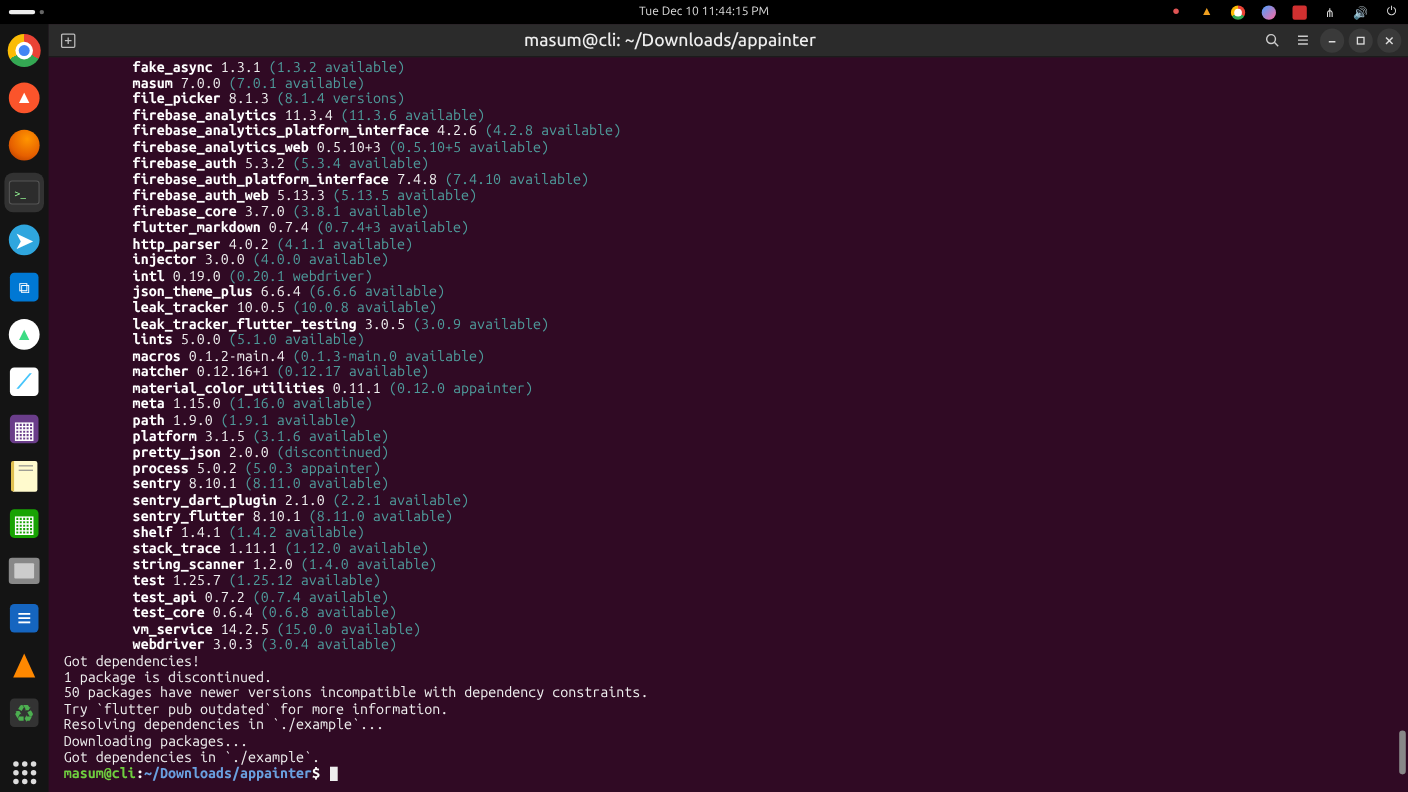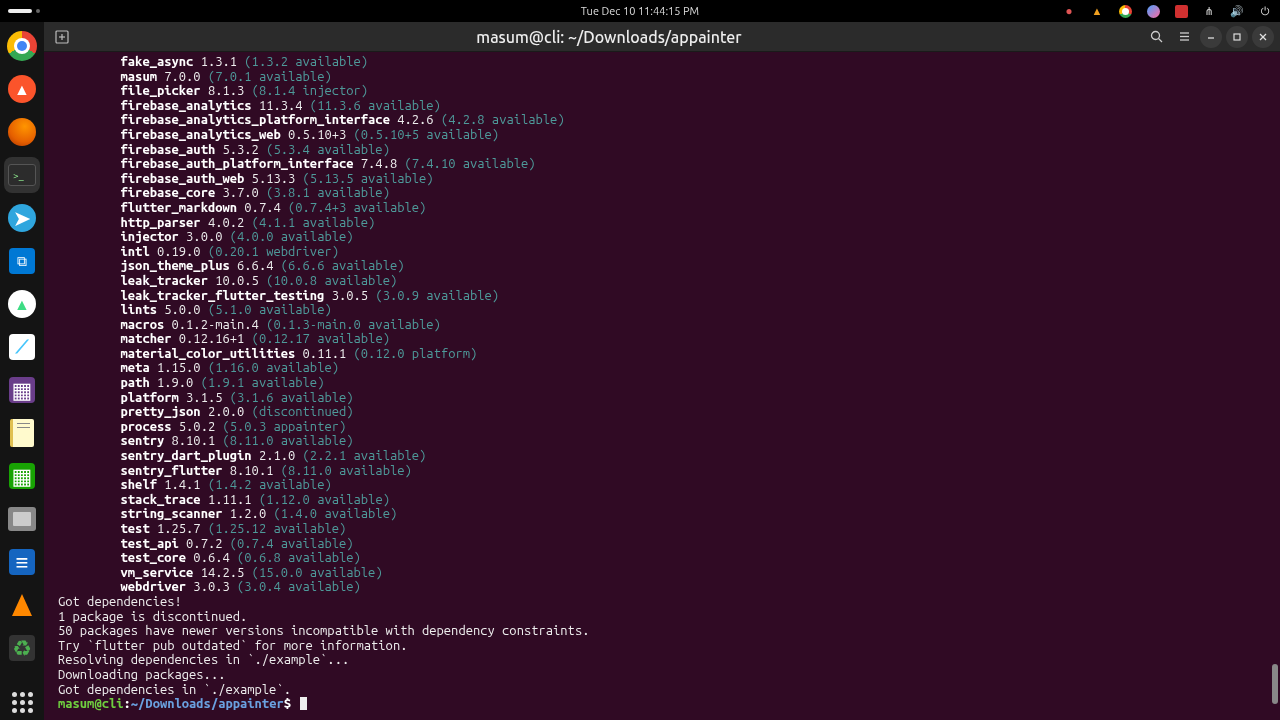--- a/index.html
+++ b/index.html
@@ -181,39 +181,39 @@
       <div class="win-btn">
           <svg width="10" height="10">
             <line x1="2" y1="2" x2="8" y2="8" stroke="#ddd" stroke-width="1.3"></line>
             <line x1="8" y1="2" x2="2" y2="8" stroke="#ddd" stroke-width="1.3"></line>
           </svg>
         </div>
     </div>
   </div>
   <div class="term-body" id="term-body">  <span class="pkg">fake_async</span> 1.3.1 <span class="avail">(1.3.2 available)</span>
   <span class="pkg">masum</span> 7.0.0 <span class="avail">(7.0.1 available)</span>
-  <span class="pkg">file_picker</span> 8.1.3 <span class="avail">(8.1.4 injector)</span>
+  <span class="pkg">file_picker</span> 8.1.3 <span class="avail">(8.1.4 versions)</span>
   <span class="pkg">firebase_analytics</span> 11.3.4 <span class="avail">(11.3.6 available)</span>
   <span class="pkg">firebase_analytics_platform_interface</span> 4.2.6 <span class="avail">(4.2.8 available)</span>
   <span class="pkg">firebase_analytics_web</span> 0.5.10+3 <span class="avail">(0.5.10+5 available)</span>
   <span class="pkg">firebase_auth</span> 5.3.2 <span class="avail">(5.3.4 available)</span>
   <span class="pkg">firebase_auth_platform_interface</span> 7.4.8 <span class="avail">(7.4.10 available)</span>
   <span class="pkg">firebase_auth_web</span> 5.13.3 <span class="avail">(5.13.5 available)</span>
   <span class="pkg">firebase_core</span> 3.7.0 <span class="avail">(3.8.1 available)</span>
   <span class="pkg">flutter_markdown</span> 0.7.4 <span class="avail">(0.7.4+3 available)</span>
   <span class="pkg">http_parser</span> 4.0.2 <span class="avail">(4.1.1 available)</span>
   <span class="pkg">injector</span> 3.0.0 <span class="avail">(4.0.0 available)</span>
   <span class="pkg">intl</span> 0.19.0 <span class="avail">(0.20.1 webdriver)</span>
   <span class="pkg">json_theme_plus</span> 6.6.4 <span class="avail">(6.6.6 available)</span>
   <span class="pkg">leak_tracker</span> 10.0.5 <span class="avail">(10.0.8 available)</span>
   <span class="pkg">leak_tracker_flutter_testing</span> 3.0.5 <span class="avail">(3.0.9 available)</span>
   <span class="pkg">lints</span> 5.0.0 <span class="avail">(5.1.0 available)</span>
   <span class="pkg">macros</span> 0.1.2-main.4 <span class="avail">(0.1.3-main.0 available)</span>
   <span class="pkg">matcher</span> 0.12.16+1 <span class="avail">(0.12.17 available)</span>
-  <span class="pkg">material_color_utilities</span> 0.11.1 <span class="avail">(0.12.0 platform)</span>
+  <span class="pkg">material_color_utilities</span> 0.11.1 <span class="avail">(0.12.0 appainter)</span>
   <span class="pkg">meta</span> 1.15.0 <span class="avail">(1.16.0 available)</span>
   <span class="pkg">path</span> 1.9.0 <span class="avail">(1.9.1 available)</span>
   <span class="pkg">platform</span> 3.1.5 <span class="avail">(3.1.6 available)</span>
   <span class="pkg">pretty_json</span> 2.0.0 <span class="avail">(discontinued)</span>
   <span class="pkg">process</span> 5.0.2 <span class="avail">(5.0.3 appainter)</span>
   <span class="pkg">sentry</span> 8.10.1 <span class="avail">(8.11.0 available)</span>
   <span class="pkg">sentry_dart_plugin</span> 2.1.0 <span class="avail">(2.2.1 available)</span>
   <span class="pkg">sentry_flutter</span> 8.10.1 <span class="avail">(8.11.0 available)</span>
   <span class="pkg">shelf</span> 1.4.1 <span class="avail">(1.4.2 available)</span>
   <span class="pkg">stack_trace</span> 1.11.1 <span class="avail">(1.12.0 available)</span>

